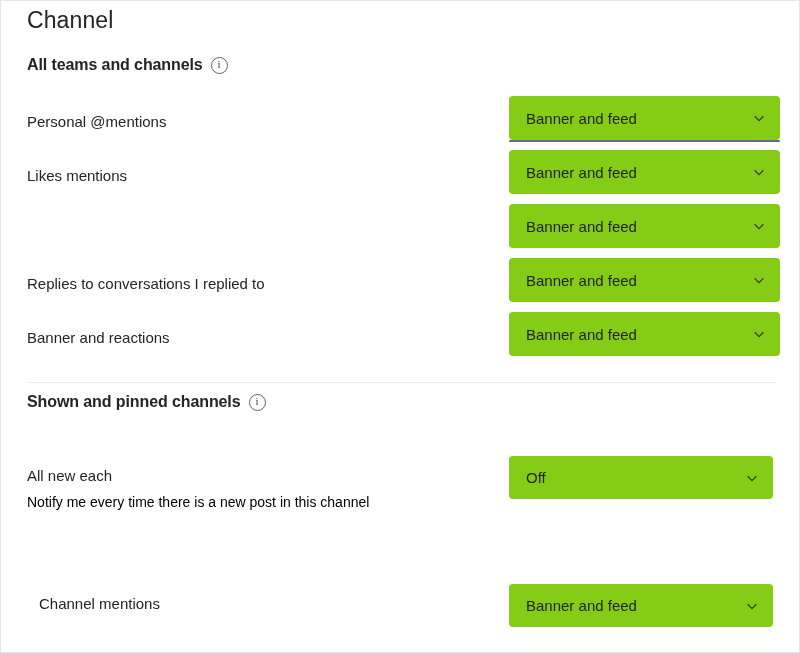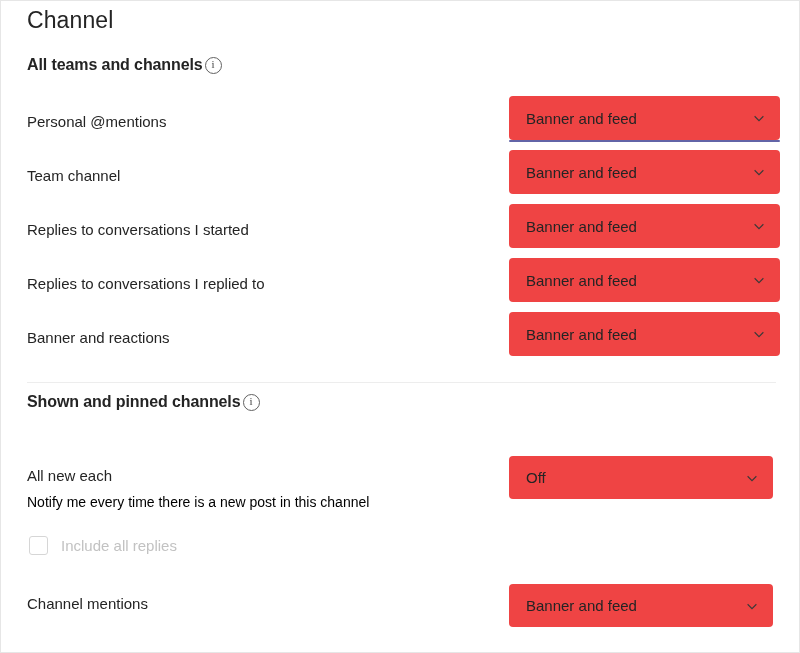--- a/index.html
+++ b/index.html
@@ -37,21 +37,21 @@
     font-size: 23px;
     font-weight: 400;
     color: #242424;
     letter-spacing: 0.1px;
   }
   .section-head {
     position: absolute;
     left: 26px;
     display: flex;
     align-items: center;
-    gap: 2px;
+    gap: 8px;
   }
   .section-head .txt {
     font-size: 16px;
     font-weight: 700;
     color: #242424;
     letter-spacing: -0.1px;
   }
   .info-icon {
     width: 17px;
     height: 17px;
@@ -78,21 +78,21 @@
   .row-sub {
     position: absolute;
     left: 26px;
     font-size: 14px;
     color: #000000;
     white-space: nowrap;
   }
 
   .dropdown {
     position: absolute;
-    background: #ef4444;
+    background: #84cc16;
     border-radius: 4px;
     display: flex;
     align-items: center;
     justify-content: space-between;
     padding: 0 14px 0 17px;
     box-sizing: border-box;
     cursor: pointer;
   }
   .dropdown .val {
     font-size: 15px;
@@ -161,29 +161,28 @@
   </div>
 
   <div class="row-label" style="top:112px;">Personal @mentions</div>
   <div class="dropdown focused" style="left:508px; top:95px; width:271px; height:44px;">
     <span class="val">Banner and feed</span>
     <svg class="chev" viewBox="0 0 16 16">
         <path d="M3 6 L8 11 L13 6" fill="none" stroke="#3b3a39" stroke-width="1.3"></path>
       </svg>
   </div>
 
-  <div class="row-label" style="top:166px;">Team channel</div>
+  <div class="row-label" style="top:166px;">Likes mentions</div>
   <div class="dropdown" style="left:508px; top:149px; width:271px; height:44px;">
     <span class="val">Banner and feed</span>
     <svg class="chev" viewBox="0 0 16 16">
         <path d="M3 6 L8 11 L13 6" fill="none" stroke="#3b3a39" stroke-width="1.3"></path>
       </svg>
   </div>
 
-  <div class="row-label" style="top:220px;">Replies to conversations I started</div>
   <div class="dropdown" style="left:508px; top:203px; width:271px; height:44px;">
     <span class="val">Banner and feed</span>
     <svg class="chev" viewBox="0 0 16 16">
         <path d="M3 6 L8 11 L13 6" fill="none" stroke="#3b3a39" stroke-width="1.3"></path>
       </svg>
   </div>
 
   <div class="row-label" style="top:274px;">Replies to conversations I replied to</div>
   <div class="dropdown" style="left:508px; top:257px; width:271px; height:44px;">
     <span class="val">Banner and feed</span>
@@ -211,26 +210,22 @@
 
   <div class="row-label" style="top:466px;">All new each</div>
   <div class="row-sub" style="top:493px;">Notify me every time there is a new post in this channel</div>
   <div class="dropdown" style="left:508px; top:455px; width:264px; height:43px;align-items:center;">
     <span class="val">Off</span>
     <svg class="chev" viewBox="0 0 16 16">
         <path d="M3 6 L8 11 L13 6" fill="none" stroke="#3b3a39" stroke-width="1.3"></path>
       </svg>
   </div>
 
-  <div class="check-row" style="top:535px;">
-    <span class="checkbox"></span>
-    <span class="check-label">Include all replies</span>
-  </div>
-
-  <div class="row-label" style="top:594px;">Channel mentions</div>
+
+  <div class="row-label" style="top:594px;margin-left:12px;">Channel mentions</div>
   <div class="dropdown" style="left:508px; top:583px; width:264px; height:43px;">
     <span class="val">Banner and feed</span>
     <svg class="chev" viewBox="0 0 16 16">
         <path d="M3 6 L8 11 L13 6" fill="none" stroke="#3b3a39" stroke-width="1.3"></path>
       </svg>
   </div>
 
 </div>
 
 </body></html>

